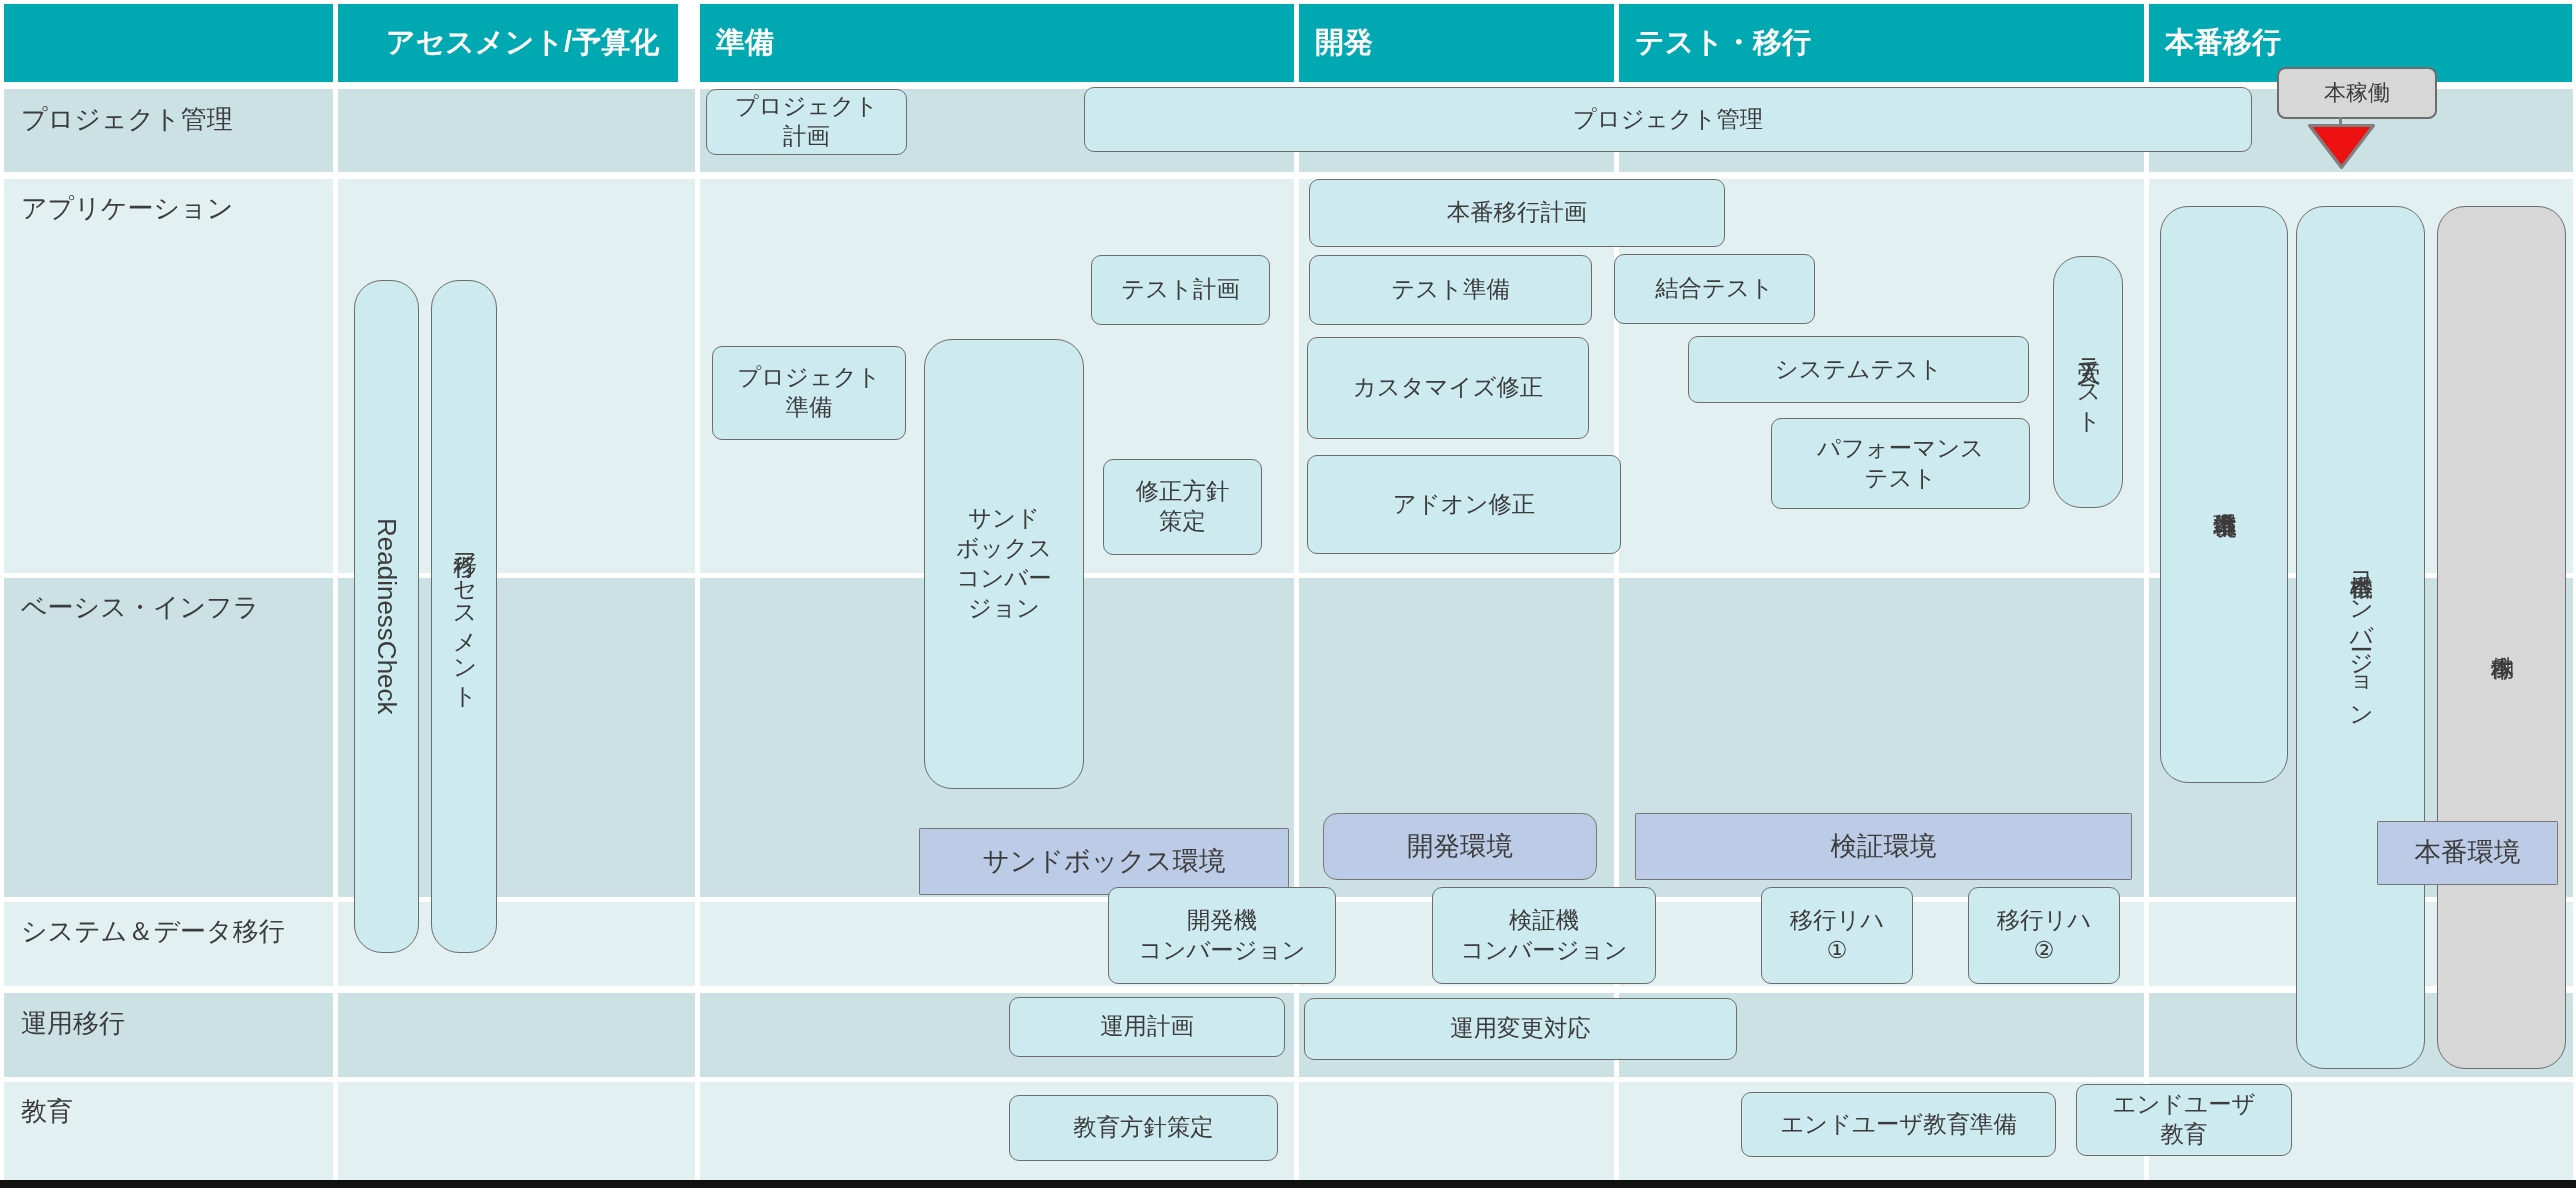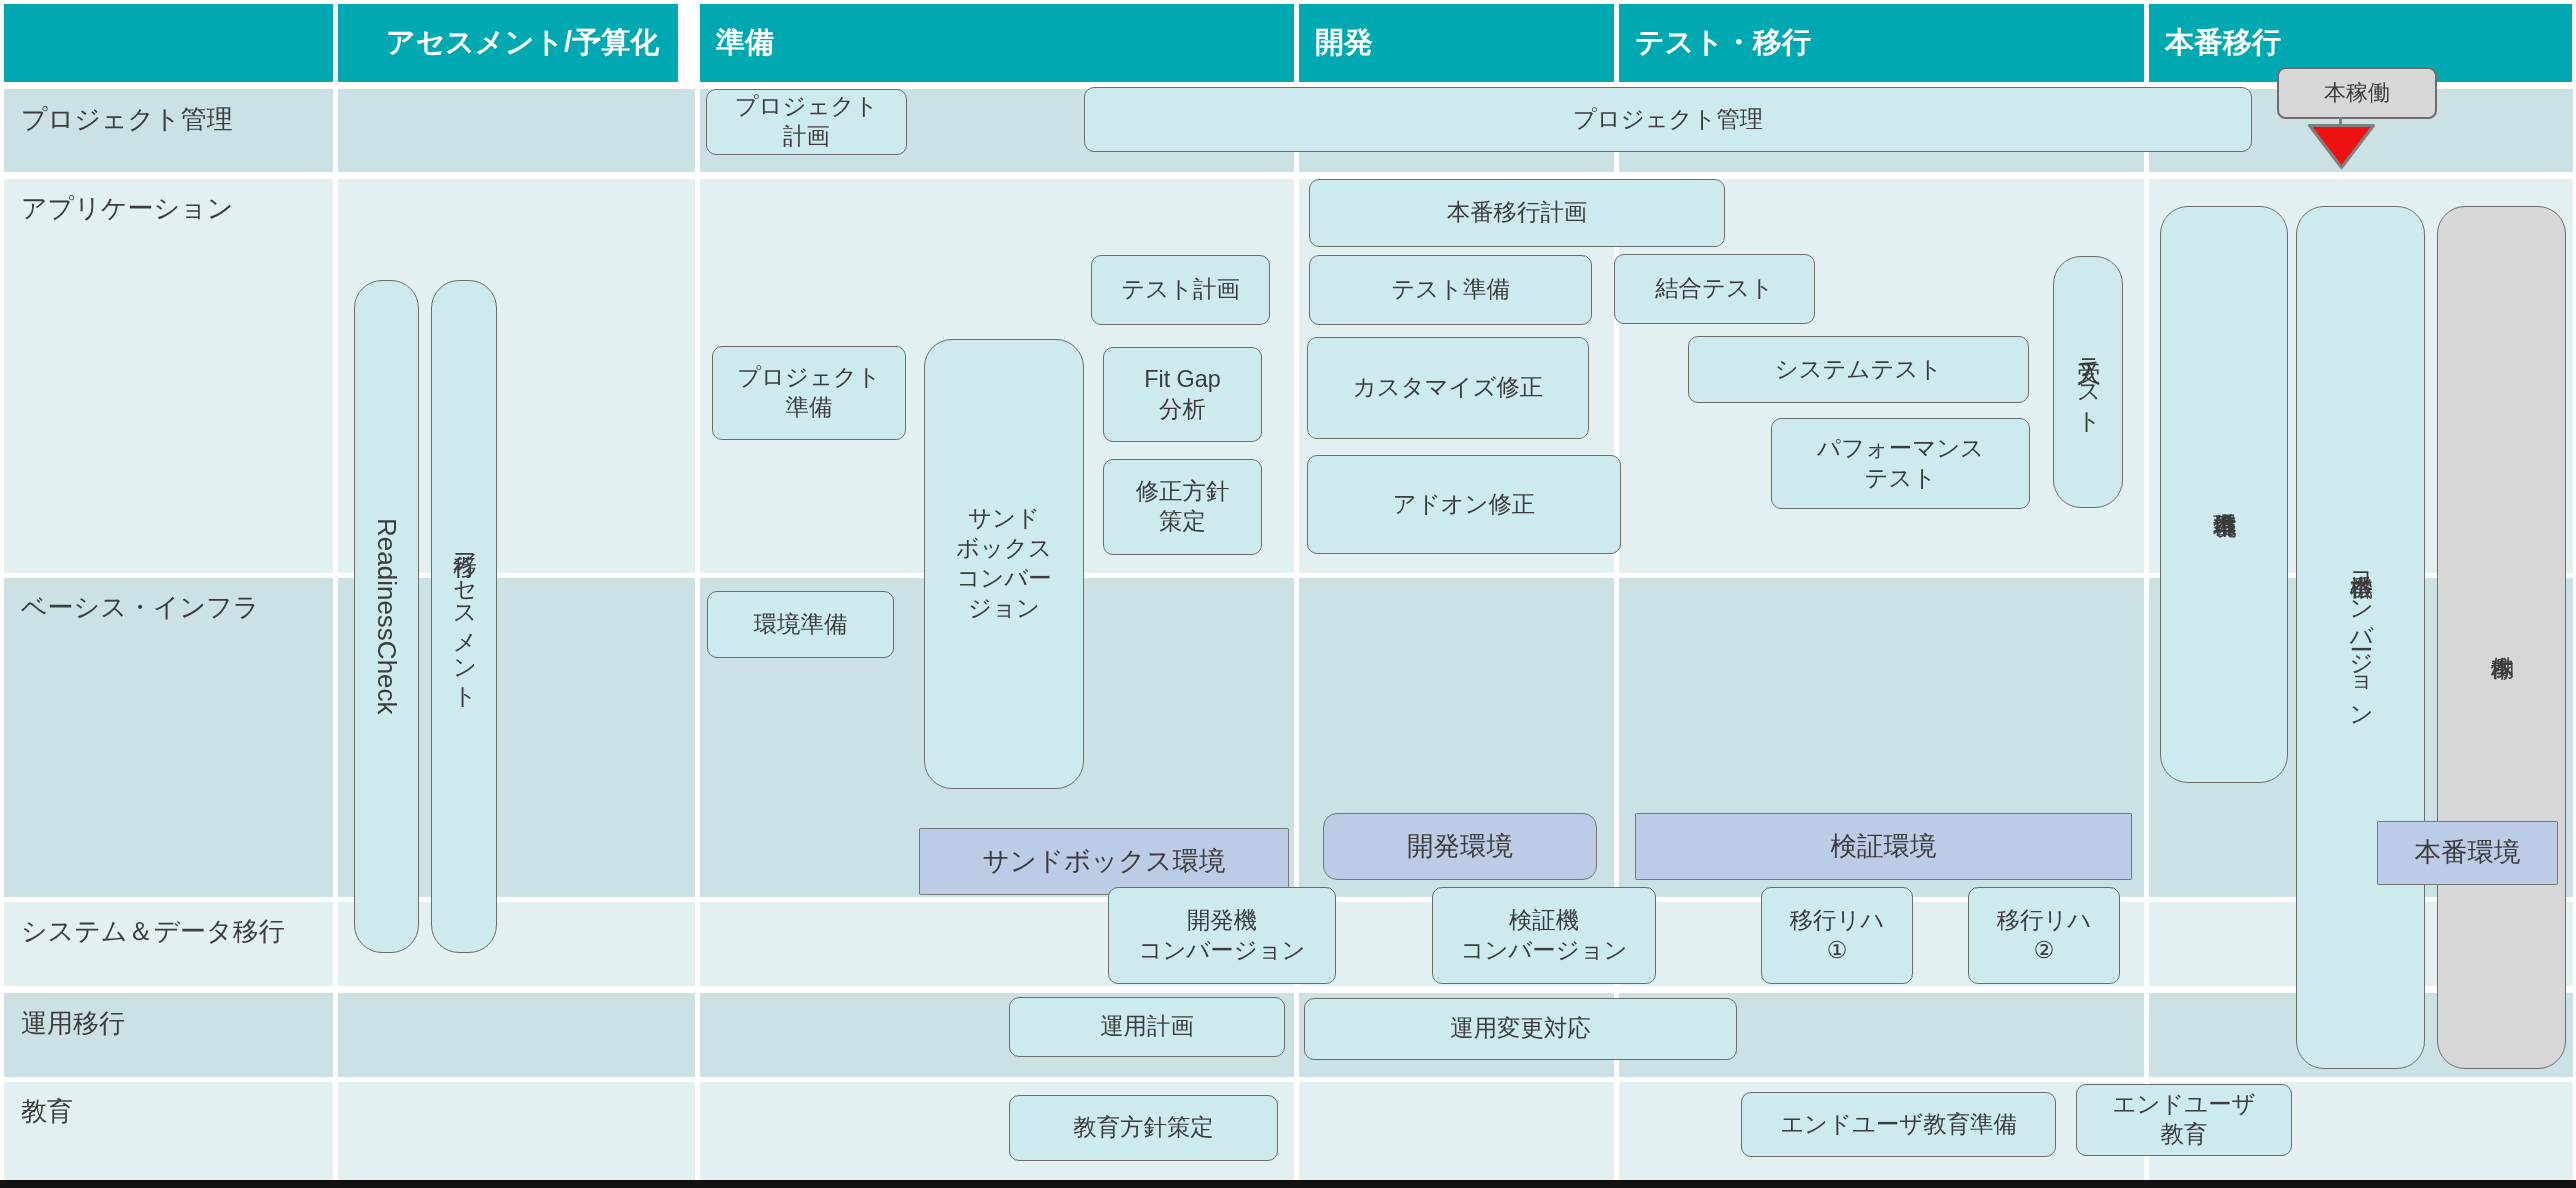--- a/index.html
+++ b/index.html
@@ -81,30 +81,27 @@
     <div class="box kind-task" style="left: 706px; top: 89px; width: 201px; height: 66px;">プロジェクト
 計画</div>
     <div class="box kind-task" style="left: 1084px; top: 87px; width: 1168px; height: 65px;">プロジェクト管理</div>
     <div class="box kind-gray_label" style="left: 2277px; top: 67px; width: 160px; height: 52px;">本稼働</div>
     <div class="box kind-task" style="left: 1309px; top: 179px; width: 416px; height: 68px;">本番移行計画</div>
     <div class="box kind-task" style="left: 1091px; top: 255px; width: 179px; height: 70px;">テスト計画</div>
     <div class="box kind-task" style="left: 1614px; top: 254px; width: 201px; height: 70px;">結合テスト</div>
     <div class="box kind-task" style="left: 1309px; top: 255px; width: 283px; height: 70px;">テスト準備</div>
     <div class="box kind-task" style="left: 712px; top: 346px; width: 194px; height: 94px;">プロジェクト
 準備</div>
-    <div class="box kind-task" style="left: 1103px; top: 347px; width: 159px; height: 95px;">Fit Gap
-分析</div>
     <div class="box kind-task" style="left: 1307px; top: 337px; width: 282px; height: 102px;">カスタマイズ修正</div>
     <div class="box kind-task" style="left: 1688px; top: 336px; width: 341px; height: 67px;">システムテスト</div>
     <div class="box kind-task" style="left: 1771px; top: 418px; width: 259px; height: 91px;">パフォーマンス
 テスト</div>
     <div class="box kind-task" style="left: 1103px; top: 459px; width: 159px; height: 96px;">修正方針
 策定</div>
     <div class="box kind-task" style="left: 1307px; top: 455px; width: 314px; height: 99px;">アドオン修正</div>
-    <div class="box kind-task" style="left: 707px; top: 591px; width: 187px; height: 67px;">環境準備</div>
     <div class="box kind-task_tall" style="left: 924px; top: 339px; width: 160px; height: 450px;">サンド
 ボックス
 コンバー
 ジョン</div>
     <div class="box kind-task_tall v-latin" style="left: 354px; top: 280px; width: 65px; height: 673px;">ReadinessCheck</div>
     <div class="box kind-task_tall v-jp" style="left: 431px; top: 280px; width: 66px; height: 673px;">移行アセスメント</div>
     <div class="box kind-task_tall v-jp" style="left: 2053px; top: 256px; width: 70px; height: 252px;">受入テスト</div>
     <div class="box kind-task_tall v-jp" style="left: 2160px; top: 206px; width: 128px; height: 577px;">本番環境準備</div>
     <div class="box kind-task_tall v-jp" style="left: 2296px; top: 206px; width: 129px; height: 863px;">本番機コンバージョン</div>
     <div class="box kind-gray v-jp" style="left: 2437px; top: 206px; width: 129px; height: 863px;">本稼働</div>

